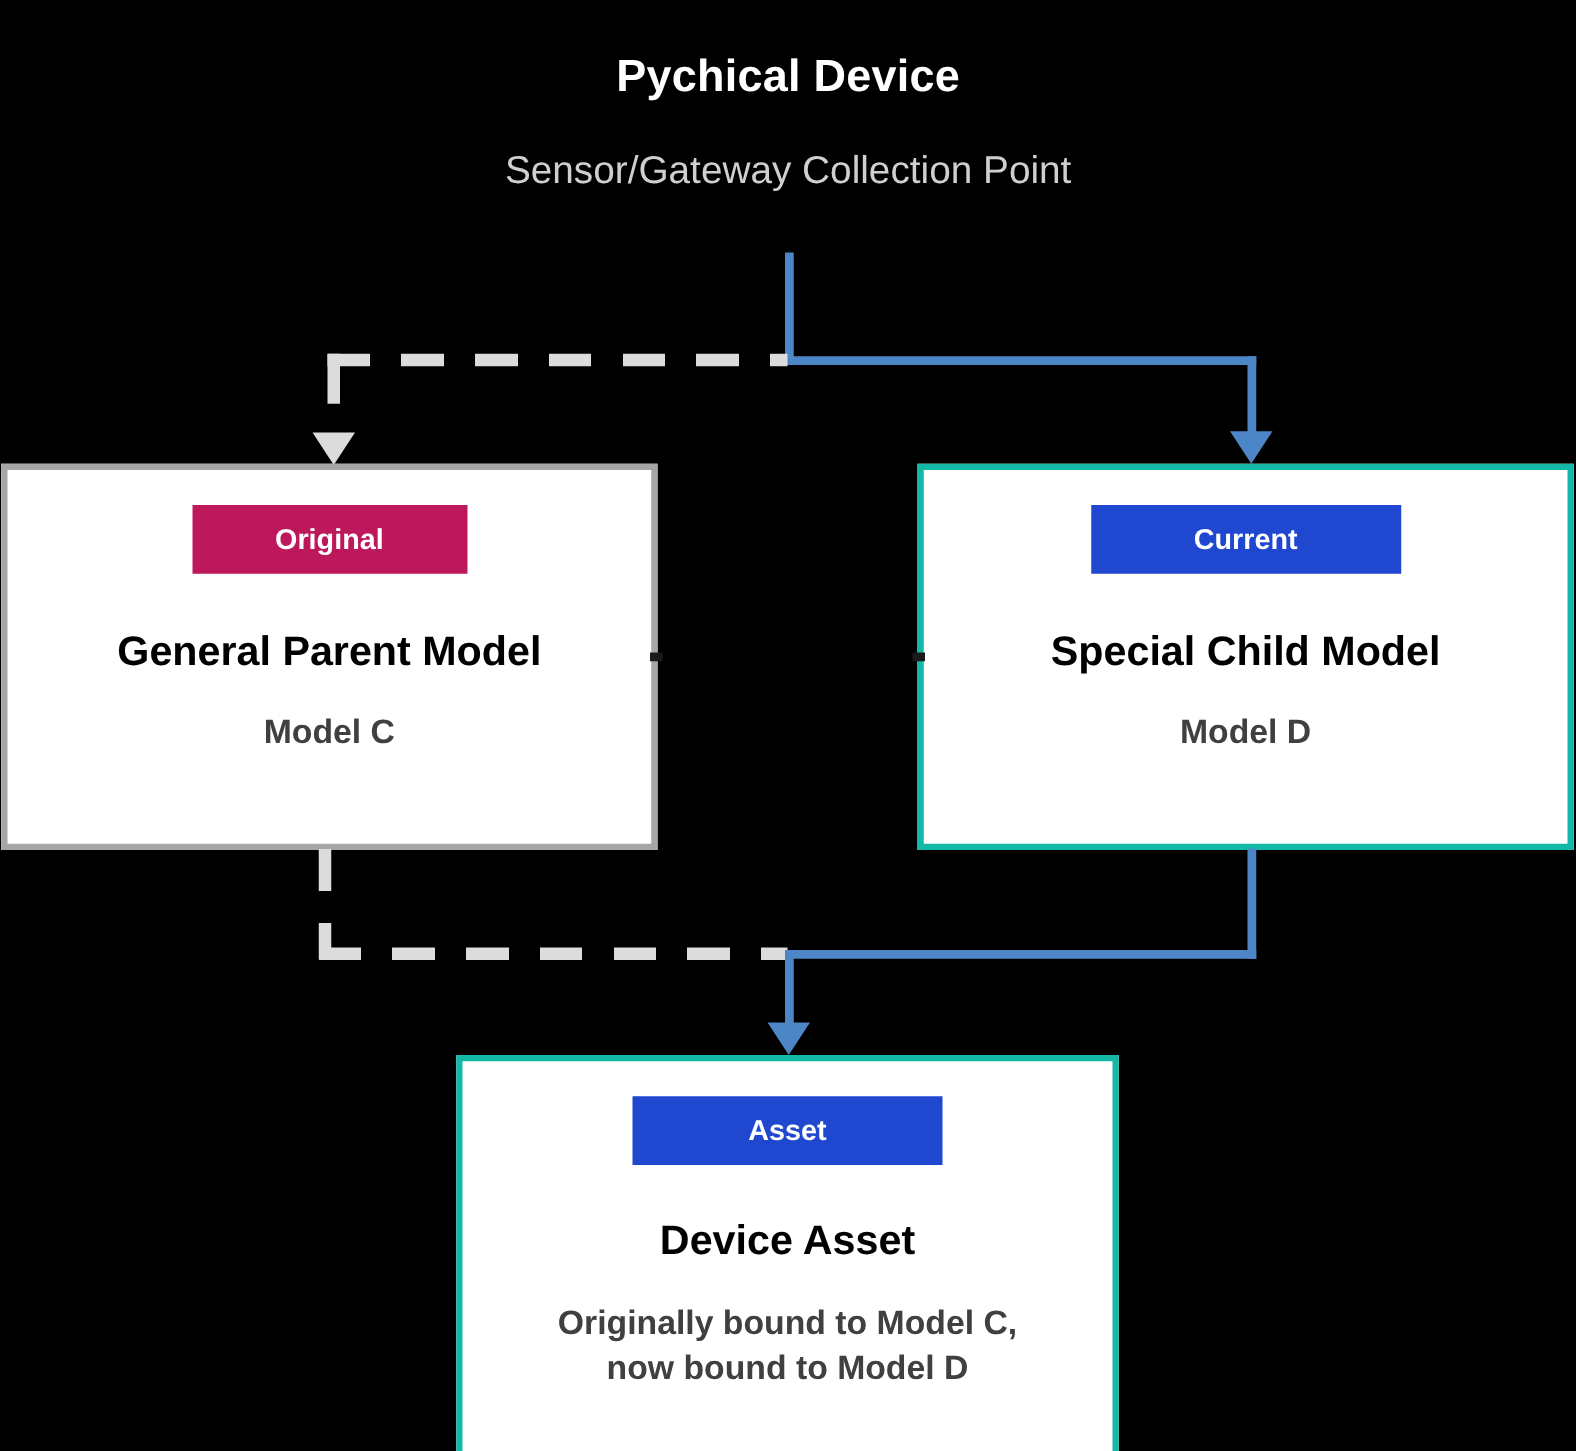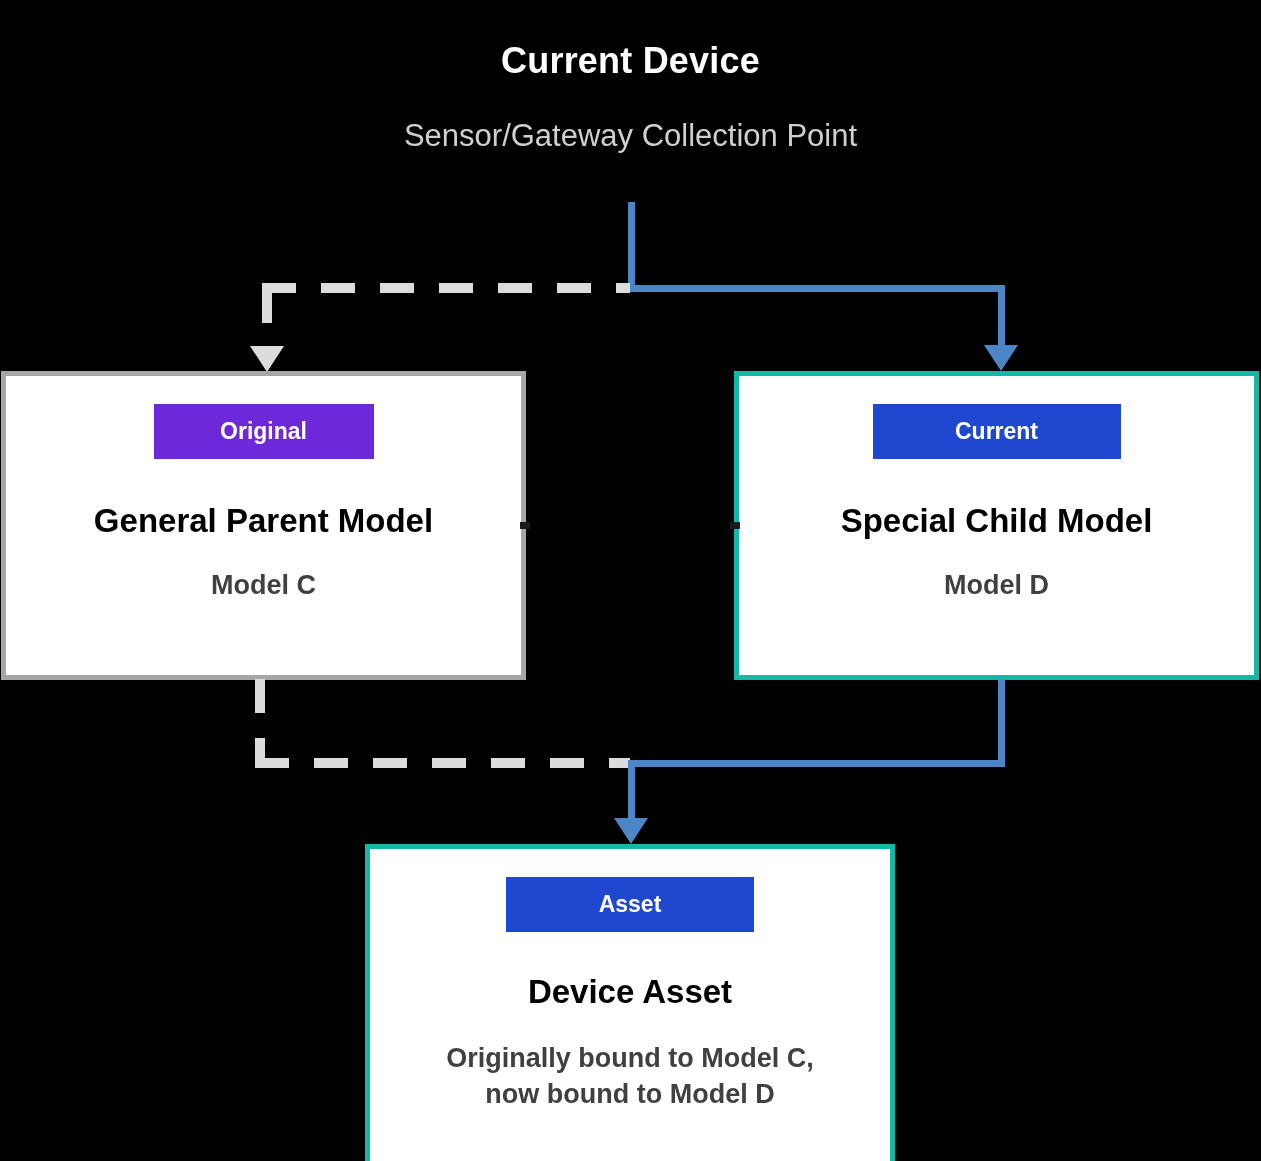--- a/index.html
+++ b/index.html
@@ -71,21 +71,21 @@
 
   .badge {
     margin-top: 28px;
     height: 55px;
     line-height: 55px;
     text-align: center;
     font-size: 23px;
     font-weight: bold;
     color: #ffffff;
   }
-  .badge.gray  { background: #6d28d9; width: 220px; }
+  .badge.gray  { background: #be185d; width: 220px; }
   .badge.blue  { background: #1f47cf; width: 248px; }
 
   .node-title {
     margin-top: 42px;
     font-size: 33px;
     font-weight: bold;
     color: #000000;
     text-align: center;
     line-height: 40px;
   }
@@ -126,21 +126,21 @@
   .arrow.blue { border-top: 26px solid #4d86c6; }
   .arrow.gray { border-top: 26px solid #dcdcdc; }
 
   .stub { position: absolute; background: #1a1a1a; }
 </style>
 </head>
 <body>
 
 <div id="canvas">
 
-  <div class="header-title">Current Device</div>
+  <div class="header-title">Pychical Device</div>
   <div class="header-subtitle">Sensor/Gateway Collection Point</div>
 
   <div class="seg blue" style="left:628px; top:202px; width:7px; height:90px;"></div>
   <div class="seg blue" style="left:628px; top:285px; width:377px; height:7px;"></div>
   <div class="seg blue" style="left:998px; top:285px; width:7px; height:62px;"></div>
   <div class="arrow blue" style="left:984px; top:345px;"></div>
 
   <div class="seg dash-h" style="left:262px; top:283px; width:368px; height:10px;"></div>
   <div class="seg dash-solid" style="left:262px; top:283px; width:10px; height:40px;"></div>
   <div class="arrow gray" style="left:250px; top:346px;"></div>

